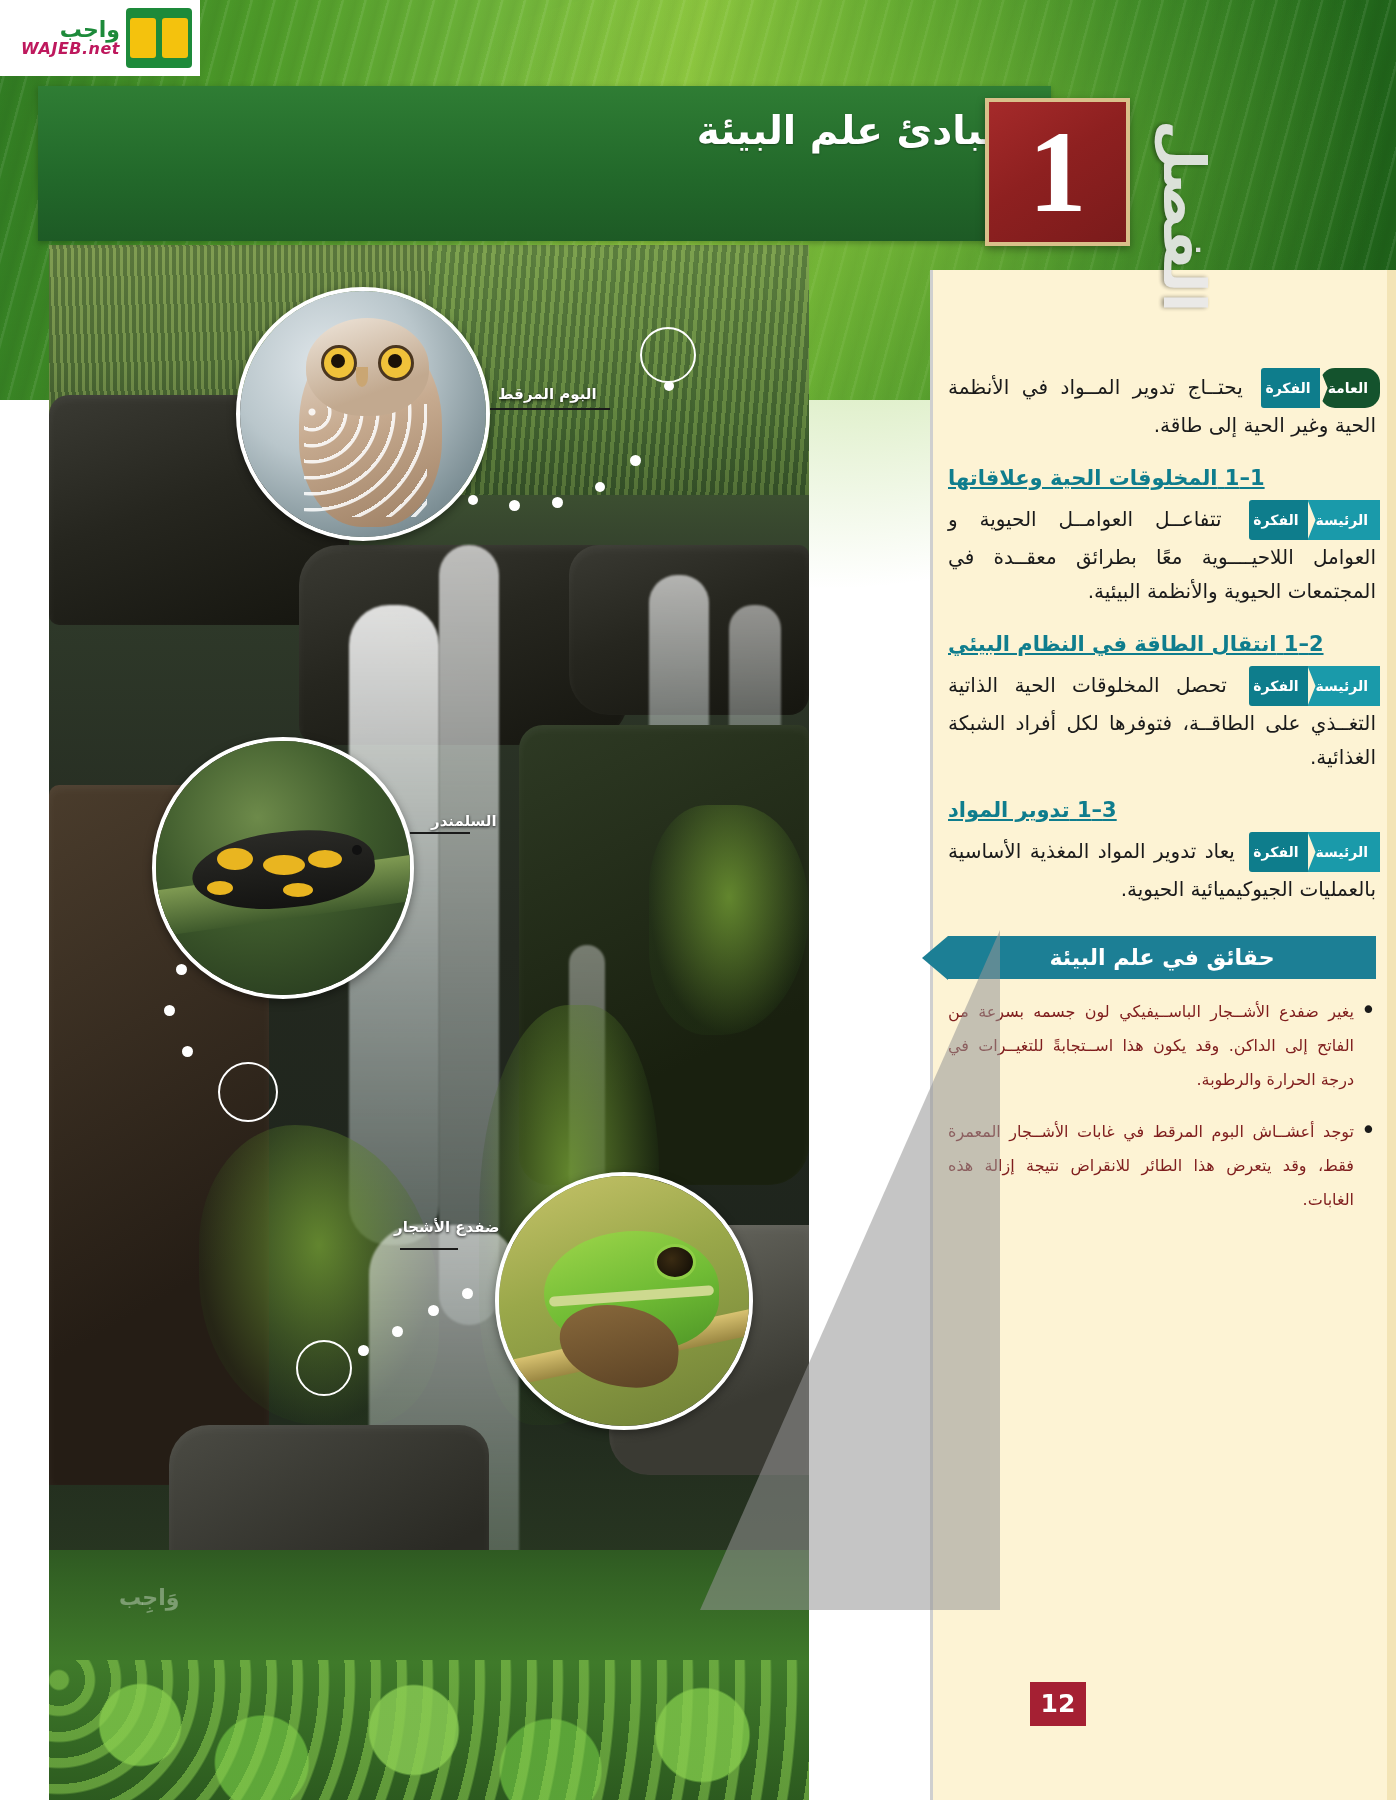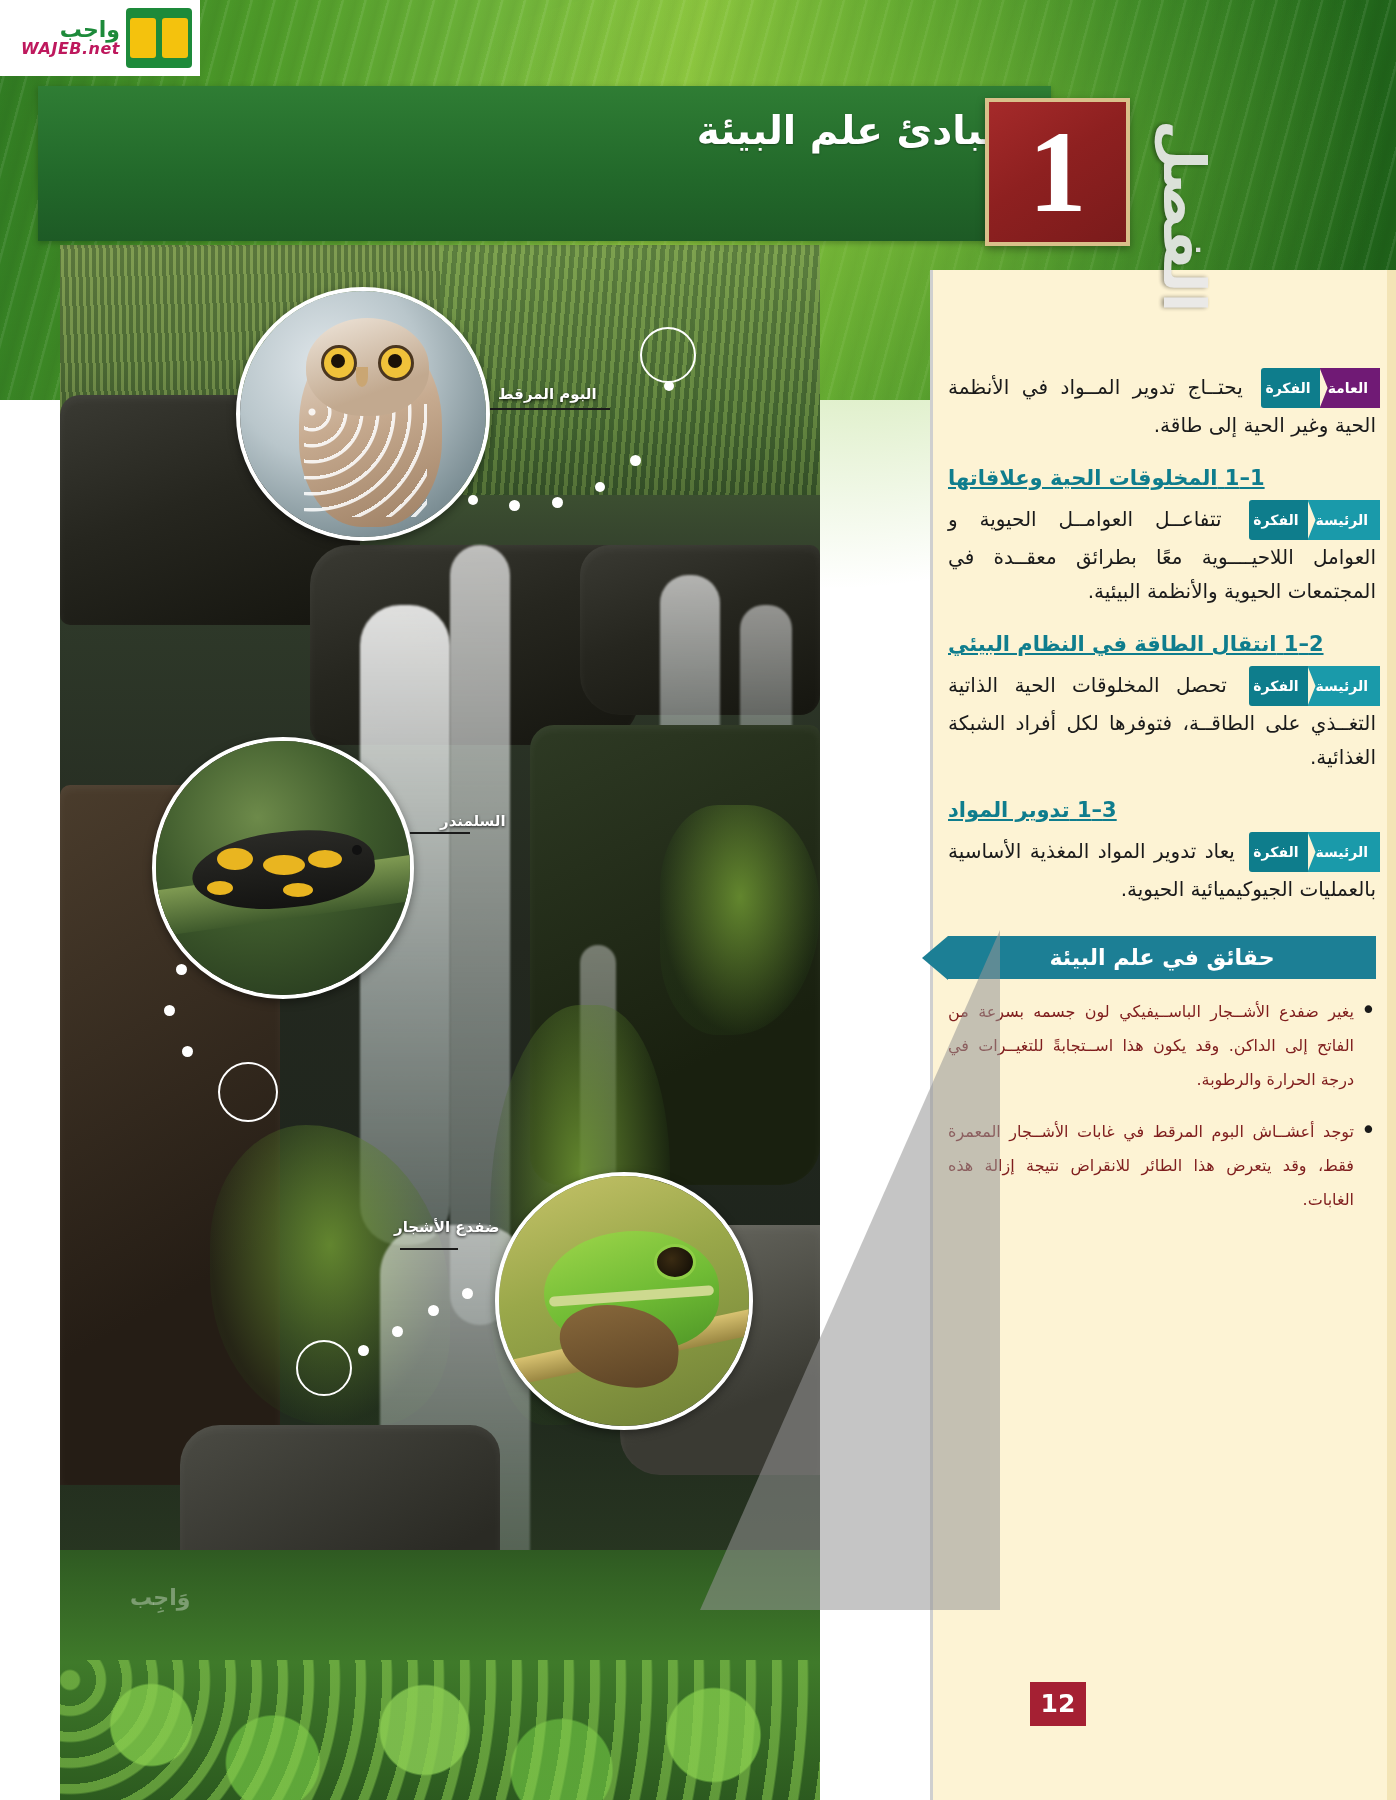--- a/index.html
+++ b/index.html
@@ -176,21 +176,21 @@
     border-radius: 3px 0 0 3px;
   }
   .idea-pill .lbl-b {
     background: #1a9aaa;
     padding: 3px 12px 3px 8px;
     display: inline-block;
     margin-right: -4px;
     clip-path: polygon(0 0, 100% 0, 100% 100%, 0 100%, 8px 50%);
   }
   .idea-pill.orange .lbl-a { background: #0e7d8c; }
-  .idea-pill.orange .lbl-b { background: #701a75; }
+  .idea-pill.orange .lbl-b { background: #14532d; border-radius: 15px; }
 
   .para {
     font-size: 20px;
     line-height: 34px;
     color: #1a1a1a;
     margin: 0 0 20px 0;
     text-align: justify;
     font-family: "DejaVu Sans", "Liberation Sans", sans-serif;
   }
   .para.tight { margin-bottom: 16px; }
@@ -276,21 +276,21 @@
     font-size: 25px;
     font-weight: bold;
     text-align: center;
     line-height: 44px;
     z-index: 6;
   }
 
   
   .photo {
     position: absolute;
-    left: 60px;
+    left: 49px;
     top: 245px;
     width: 760px;
     height: 1555px;
     overflow: hidden;
     z-index: 3;
     background: #2b2b24;
   }
   .photo-bg {
     position: absolute;
     inset: 0;
@@ -577,21 +577,21 @@
   <div class="callout" style="left:498px; top:385px;">البوم المرقط</div>
   <div class="ring" style="left:640px; top:327px; width:52px; height:52px;"></div>
   <div class="dot" style="left:664px; top:381px; width:10px; height:10px;"></div>
   <div class="dot" style="left:630px; top:455px; width:11px; height:11px;"></div>
   <div class="dot" style="left:595px; top:482px; width:10px; height:10px;"></div>
   <div class="dot" style="left:552px; top:497px; width:11px; height:11px;"></div>
   <div class="dot" style="left:509px; top:500px; width:11px; height:11px;"></div>
   <div class="dot" style="left:468px; top:495px; width:10px; height:10px;"></div>
 
   <div class="leader" style="left:410px; top:832px; width:60px;"></div>
-  <div class="callout" style="left:440px; top:812px;">السلمندر</div>
+  <div class="callout" style="left:431px; top:812px;">السلمندر</div>
   <div class="dot" style="left:176px; top:964px; width:11px; height:11px;"></div>
   <div class="dot" style="left:164px; top:1005px; width:11px; height:11px;"></div>
   <div class="dot" style="left:182px; top:1046px; width:11px; height:11px;"></div>
   <div class="ring" style="left:218px; top:1062px; width:56px; height:56px;"></div>
 
   <div class="leader" style="left:400px; top:1248px; width:58px;"></div>
   <div class="callout" style="left:394px; top:1218px;">ضفدع الأشجار</div>
   <div class="dot" style="left:462px; top:1288px; width:11px; height:11px;"></div>
   <div class="dot" style="left:428px; top:1305px; width:11px; height:11px;"></div>
   <div class="dot" style="left:392px; top:1326px; width:11px; height:11px;"></div>

